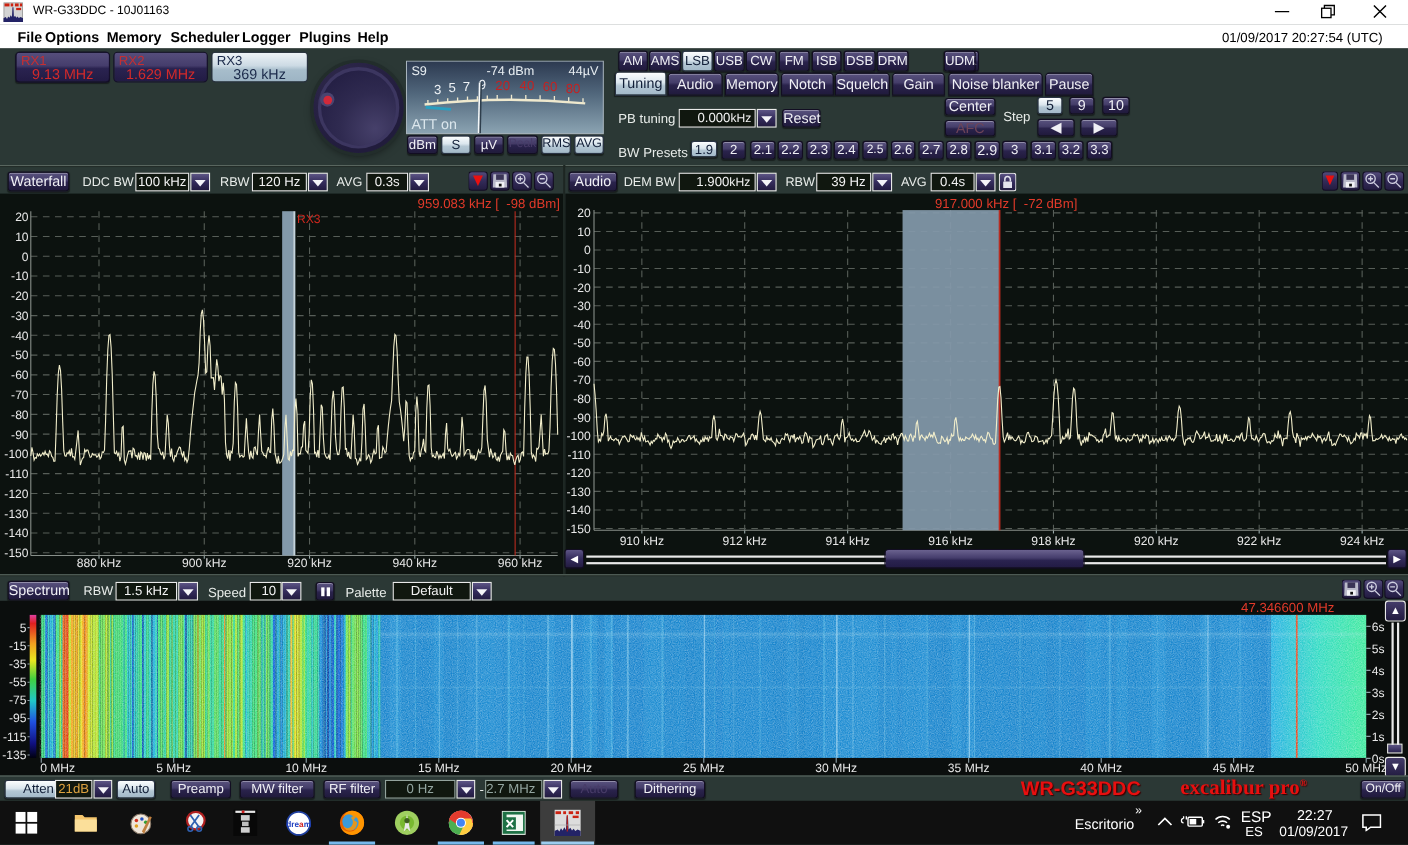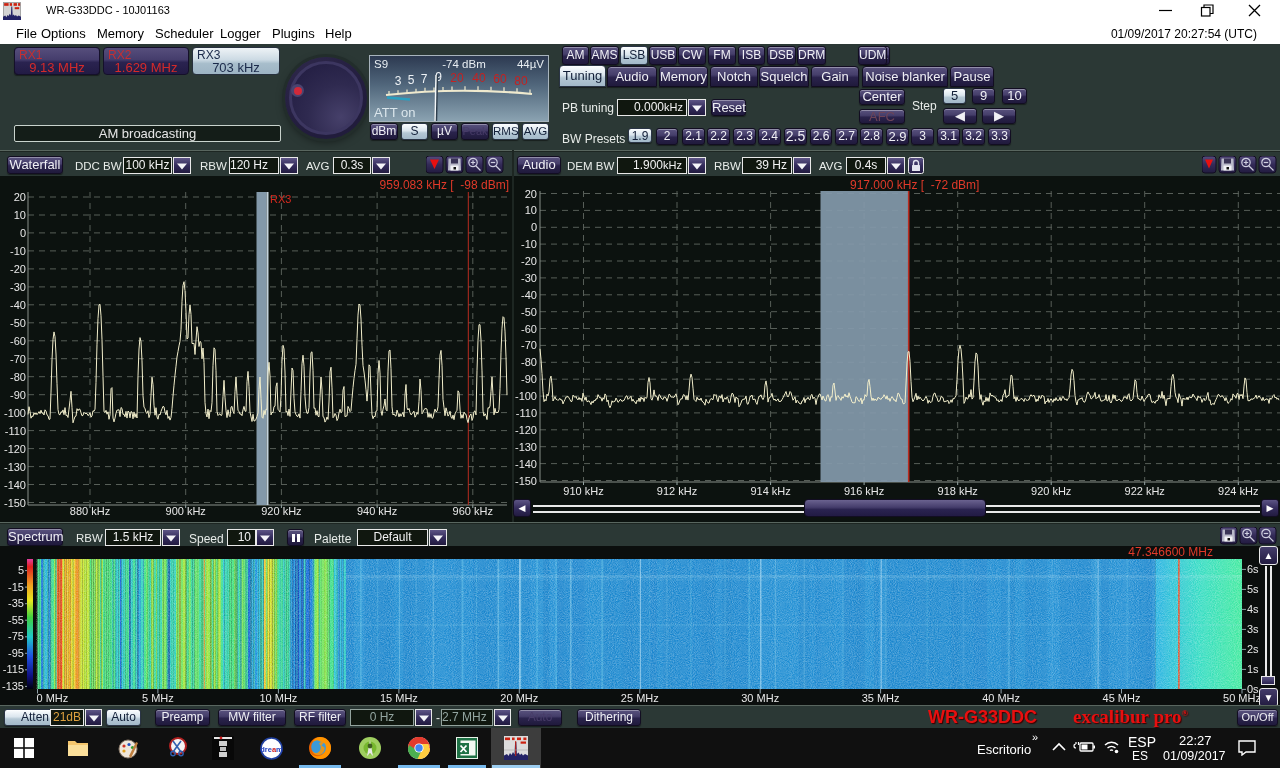--- a/index.html
+++ b/index.html
@@ -3,23 +3,23 @@
 <meta charset="utf-8">
 <style>
 * { margin:0; padding:0; box-sizing:border-box; }
 html,body { width:1280px; height:768px; overflow:hidden; background:#2b3835;
   font-family:"Liberation Sans",sans-serif; }
 .abs { position:absolute; }
 #stage { position:relative; width:1280px; height:768px; }
 
 
 #titlebar { left:0; top:0; width:1280px; height:22px; background:#ffffff; color:#000; }
-#titlebar .t { position:absolute; left:46px; top:4px; font-size:11px; }
+#titlebar .t { position:absolute; left:30px; top:4px; font-size:11px; }
 #menubar { left:0; top:22px; width:1280px; height:22px; background:#ffffff; color:#000; font-size:13px; }
-#menubar span.mi { position:absolute; top:4px; }
+#menubar span.mi { position:absolute; top:4px;font-weight:bold; }
 #menubar .clock { position:absolute; top:5px; right:23px; font-size:12px; }
 
 
 #app { left:0; top:44px; width:1280px; height:684px; background:#2b3835; }
 
 
 .btn { position:absolute; border-radius:3px; color:#f0f0f5; text-align:center;
   background:linear-gradient(180deg,#59527e 0%,#453e6a 42%,#2a234c 55%,#201a3c 100%);
   border:1px solid #120d22; box-shadow:inset 0 1px 0 rgba(255,255,255,0.35), 0 1px 1px rgba(0,0,0,0.45);
   font-size:13px; }
@@ -92,26 +92,24 @@
   <div id="rx2" class="abs" style="left:103px;top:3px;width:86px;height:28px;border-radius:4px;
       background:linear-gradient(180deg,#564e7c 0%,#453d6c 45%,#2a2350 55%,#221b44 100%);
       border:1px solid #15102a;">
       <span class="abs" style="left:4px;top:0px;color:#c42f33;font-size:12px">RX2</span>
       <div class="abs" style="left:0;right:0;top:12px;text-align:center;color:#d42a2a;font-size:13px">1.629 MHz</div>
   </div>
   <div id="rx3" class="abs" style="left:192px;top:3px;width:88px;height:28px;border-radius:4px;
       background:linear-gradient(180deg,#eef3f6 0%,#ccdae4 45%,#a7bdcb 60%,#9db4c4 100%);
       border:1px solid #27303e;">
       <span class="abs" style="left:4px;top:0px;color:#1b2a4a;font-size:12px">RX3</span>
-      <div class="abs" style="left:0;right:0;top:12px;text-align:center;color:#1b2a4a;font-size:13px">703 kHz</div>
+      <div class="abs" style="left:0;right:0;top:12px;text-align:center;color:#1b2a4a;font-size:13px">369 kHz</div>
   </div>
 
 
-  <div class="abs" style="left:14px;top:81px;width:267px;height:17px;background:#141d18;
-       border:1px solid #c9d3cd;border-radius:2px;text-align:center;color:#e6e6e6;font-size:13px;line-height:15px;">AM broadcasting</div>
 
   <div class="abs" style="left:285px;top:13px;width:82px;height:82px;border-radius:50%;
        background:radial-gradient(circle at 38% 32%, #332d50 0%, #272143 45%, #211c3c 70%);
        box-shadow:0 0 0 3px #222d2b, 0 3px 8px rgba(0,0,0,0.5);"></div>
   <div class="abs" style="left:289px;top:17px;width:74px;height:74px;border-radius:50%;
        background:radial-gradient(circle at 72% 78%, #46406a 0%, #2f2a50 45%, #252045 80%, #221d40 100%);
        border:3px solid #3c3660;"></div>
   <div class="abs" style="left:291px;top:40px;width:13px;height:13px;border-radius:50%;background:#4a4470;"></div>
   <div class="abs" style="left:293.5px;top:42.5px;width:8px;height:8px;border-radius:50%;background:#d1293a;"></div>
 
@@ -208,39 +206,39 @@
   <div class="btn" style="left:943px;top:64px;width:34px;height:16px;line-height:14px;font-size:13px">◀</div>
   <div class="btn" style="left:982px;top:64px;width:34px;height:16px;line-height:14px;font-size:13px">▶</div>
 
   <span class="lbl" style="left:562px;top:88px">BW Presets</span>
   <div class="btn lit" style="left:628px;top:84px;width:24px;height:15px;line-height:15px;font-size:12px">1.9</div>
   <div class="btn" style="left:656px;top:84px;width:22px;height:17px;line-height:15px;font-size:12px">2</div>
   <div class="btn" style="left:682px;top:84px;width:23px;height:17px;line-height:15px;font-size:12px">2.1</div>
   <div class="btn" style="left:707px;top:84px;width:23px;height:17px;line-height:15px;font-size:12px">2.2</div>
   <div class="btn" style="left:733px;top:84px;width:23px;height:17px;line-height:15px;font-size:12px">2.3</div>
   <div class="btn" style="left:758px;top:84px;width:23px;height:17px;line-height:15px;font-size:12px">2.4</div>
-  <div class="btn" style="left:784px;top:84px;width:23px;height:17px;line-height:15px;font-size:14px">2.5</div>
+  <div class="btn" style="left:784px;top:84px;width:23px;height:17px;line-height:15px;font-size:11px">2.5</div>
   <div class="btn" style="left:810px;top:84px;width:22px;height:17px;line-height:15px;font-size:12px">2.6</div>
   <div class="btn" style="left:835px;top:84px;width:23px;height:17px;line-height:15px;font-size:12px">2.7</div>
   <div class="btn" style="left:860px;top:84px;width:23px;height:17px;line-height:15px;font-size:12px">2.8</div>
   <div class="btn" style="left:886px;top:84px;width:23px;height:17px;line-height:15px;font-size:13px">2.9</div>
   <div class="btn" style="left:911px;top:84px;width:23px;height:17px;line-height:15px;font-size:12px">3</div>
   <div class="btn" style="left:937px;top:84px;width:23px;height:17px;line-height:15px;font-size:12px">3.1</div>
   <div class="btn" style="left:962px;top:84px;width:23px;height:17px;line-height:15px;font-size:12px">3.2</div>
   <div class="btn" style="left:988px;top:84px;width:23px;height:17px;line-height:15px;font-size:12px">3.3</div>
 
   <div class="abs" style="left:0;top:106px;width:1280px;height:2px;background:#1d2622;border-top:1px solid #59665f"></div>
 
   <div class="abs" style="left:0;top:108px;width:512px;height:414px;background:#2b3835">
     <div class="btn" style="left:7px;top:4px;width:56px;height:18px;line-height:16px">Waterfall</div>
     <span class="lbl" style="left:75px;top:8px;font-size:11.5px">DDC BW</span>
     <div class="inp" style="left:123px;top:5px;width:49px;height:17px;line-height:15px;text-align:center">100 kHz</div>
     <div class="dd" style="left:173px;top:5px;width:18px;height:17px"></div>
     <span class="lbl" style="left:200px;top:8px;font-size:11.5px">RBW</span>
-    <div class="inp" style="left:229px;top:5px;width:50px;height:17px;line-height:15px;text-align:left">120 Hz</div>
+    <div class="inp" style="left:229px;top:5px;width:50px;height:17px;line-height:15px;text-align:center">120 Hz</div>
     <div class="dd" style="left:280px;top:5px;width:18px;height:17px"></div>
     <span class="lbl" style="left:306px;top:8px;font-size:11.5px">AVG</span>
     <div class="inp" style="left:333px;top:5px;width:38px;height:17px;line-height:15px;text-align:center">0.3s</div>
     <div class="dd" style="left:372px;top:5px;width:18px;height:17px"></div>
   </div>
   <svg class="abs" style="left:0;top:108px" width="512" height="370" viewBox="0 0 512 370">
     <g transform="translate(0,-152)">
       <rect x="0" y="176" width="512" height="346" fill="#0c120f"></rect>
       <line x1="28" y1="197.0" x2="507" y2="197.0" class="grid"></line>
 <text x="26" y="201.0" text-anchor="end" class="axl">20</text>

